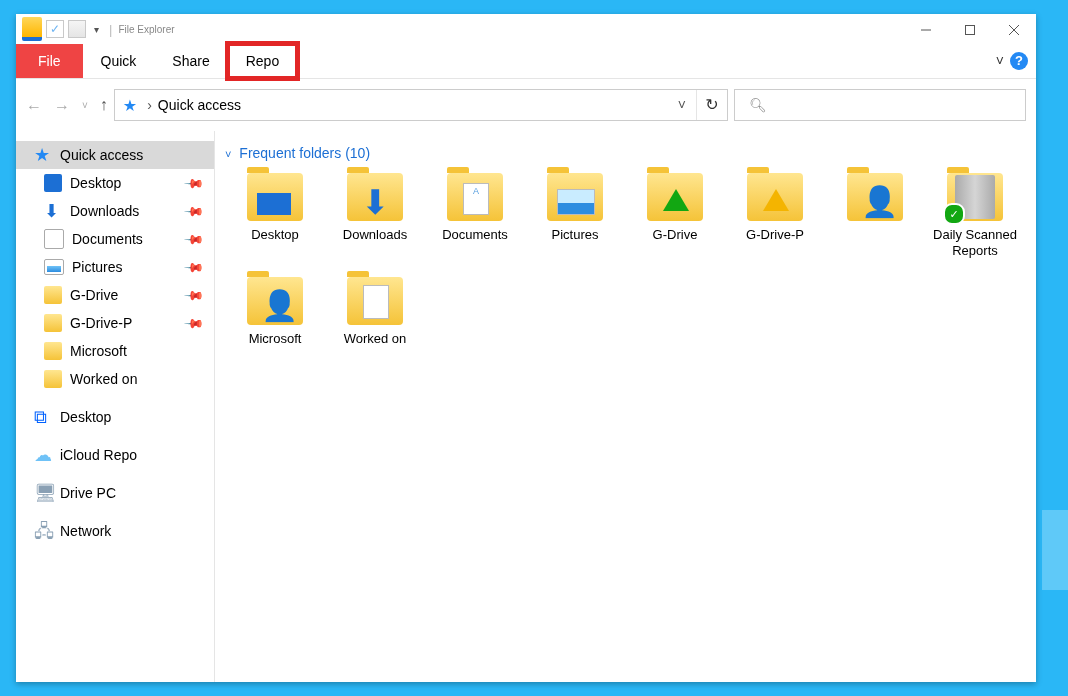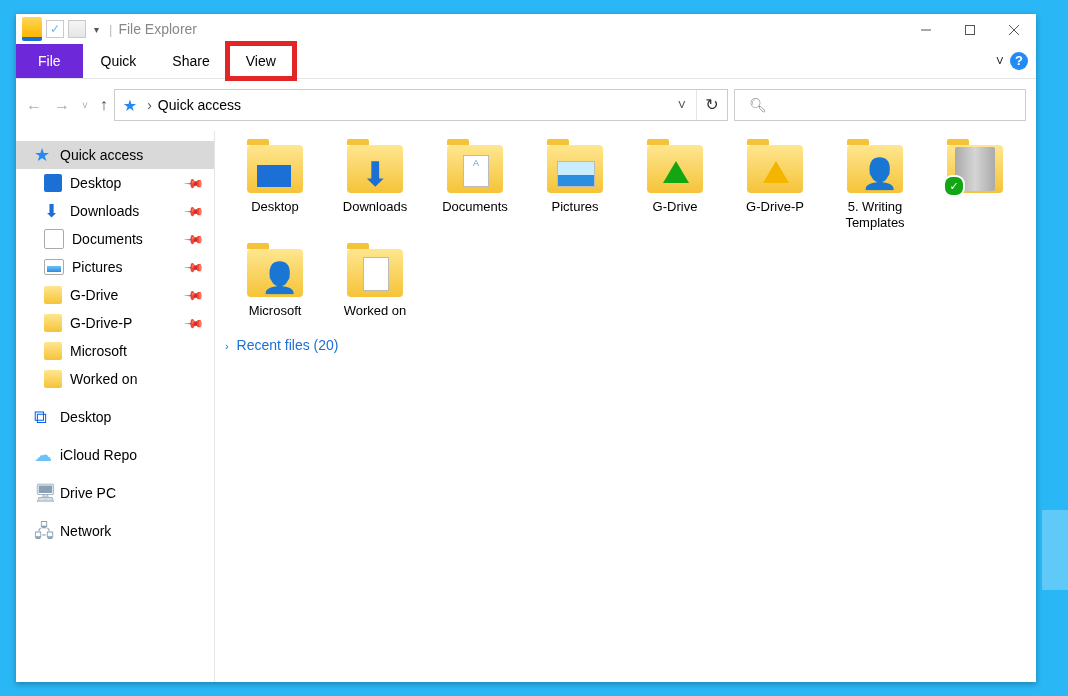--- a/index.html
+++ b/index.html
@@ -6,28 +6,28 @@
   body { background:#2ab7f6; width:1068px; height:696px; overflow:hidden; position:relative; }
   .window { position:absolute; left:16px; top:14px; width:1020px; height:668px; background:#fff; box-shadow:0 2px 6px rgba(0,0,0,.3); display:flex; flex-direction:column; }
   
   .titlebar { height:30px; display:flex; align-items:center; color:#888; }
   .titlebar .qat { display:flex; align-items:center; gap:4px; padding-left:6px; }
   .folder-app-icon { width:20px; height:20px; background:linear-gradient(#ffd75a,#ffb600); border-bottom:4px solid #1c6fd4; border-radius:2px; }
   .qat-check { width:16px; height:16px; border:1px solid #c9c9c9; display:flex; align-items:center; justify-content:center; color:#6fb5f2; font-size:12px; }
   .qat-props { width:16px; height:16px; border:1px solid #c9c9c9; background:linear-gradient(#f5f5f5,#e5e5e5); }
   .qat-drop { color:#555; font-size:10px; padding:0 4px; }
   .title-sep { color:#bbb; margin:0 6px; }
-  .title-lbl { font-size:14px; }
+  .title-lbl { font-size:10px; }
   .win-ctrls { margin-left:auto; display:flex; }
   .win-btn { width:44px; height:30px; text-align:center; line-height:30px; color:#555; font-size:14px; font-family:"Segoe UI Symbol"; }
   .win-btn svg { width:10px; height:10px; display:inline-block; vertical-align:middle; }
   
   .ribbon { height:34px; display:flex; align-items:stretch; border-bottom:1px solid #e5e5e5; position:relative; }
   .tab { padding:0 18px; display:flex; align-items:center; font-size:14px; cursor:default; }
-  .tab.file { background:#6d28d9; color:#fff; padding:0 22px; }
+  .tab.file { background:#ef4444; color:#fff; padding:0 22px; }
   .tab.highlight { outline:5px solid #e22626; outline-offset:-2px; }
   .ribbon-right { margin-left:auto; display:flex; align-items:center; padding-right:8px; gap:6px; }
   .chev { color:#333; font-size:14px; }
   .help { width:18px; height:18px; border-radius:9px; background:#2389f4; color:#fff; text-align:center; line-height:18px; font-size:13px; font-weight:bold; }
   
   .navrow { height:52px; display:flex; align-items:center; gap:6px; padding:0 10px; }
   .nav-arrows { display:flex; align-items:center; gap:12px; color:#aaa; }
   .nav-arrows .enabled { color:#555; }
   .nav-arrows span { font-size:16px; }
   .addr { flex:1; height:30px; border:1px solid #ccc; display:flex; align-items:center; font-size:14px; }
@@ -122,21 +122,21 @@
             <line x1="0" y1="0" x2="10" y2="10" stroke="#555" stroke-width="1"></line>
             <line x1="10" y1="0" x2="0" y2="10" stroke="#555" stroke-width="1"></line>
           </svg></div>
     </div>
   </div>
 
   <div class="ribbon">
     <div class="tab file">File</div>
     <div class="tab">Quick</div>
     <div class="tab">Share</div>
-    <div class="tab highlight">View</div>
+    <div class="tab highlight">Repo</div>
     <div class="ribbon-right">
       <span class="chev">˅</span>
       <span class="help">?</span>
     </div>
   </div>
 
   <div class="navrow">
     <div class="nav-arrows">
       <span>←</span>
       <span>→</span>
@@ -215,20 +215,24 @@
         <span>Drive PC</span>
       </div>
       <div class="side-gap"></div>
       <div class="side-item root">
         <span class="ic ic-net">🖧</span>
         <span>Network</span>
       </div>
     </div>
 
     <div class="pane">
+      <div class="section-hdr">
+        <span class="expander">˅</span>
+        <span>Frequent folders (10)</span>
+      </div>
       <div class="grid" id="freq-grid">
           <div class="item">
             <div class="big">
               <div class="ov ov-desktop"></div>
             </div>
             <div class="lbl">Desktop</div>
           </div>
           <div class="item">
             <div class="big">
               <div class="ov ov-down">⬇</div>
@@ -256,43 +260,39 @@
           <div class="item">
             <div class="big">
               <div class="ov ov-gd yellow"></div>
             </div>
             <div class="lbl">G-Drive-P</div>
           </div>
           <div class="item">
             <div class="big">
               <div class="ov ov-user">👤</div>
             </div>
-            <div class="lbl">5. Writing Templates</div>
           </div>
           <div class="item">
             <div class="big">
               <div class="ov ov-bind"></div>
               <span class="check-badge"></span>
             </div>
+            <div class="lbl">Daily Scanned Reports</div>
           </div>
           <div class="item">
             <div class="big">
               <div class="ov ov-user">👤</div>
             </div>
             <div class="lbl">Microsoft</div>
           </div>
           <div class="item">
             <div class="big">
               <div class="ov ov-file"></div>
             </div>
             <div class="lbl">Worked on</div>
           </div>
         </div>
 
-      <div class="section-hdr">
-        <span class="expander">›</span>
-        <span>Recent files (20)</span>
-      </div>
 
     </div>
   </div>
 
 </div>
 
 </body></html>

